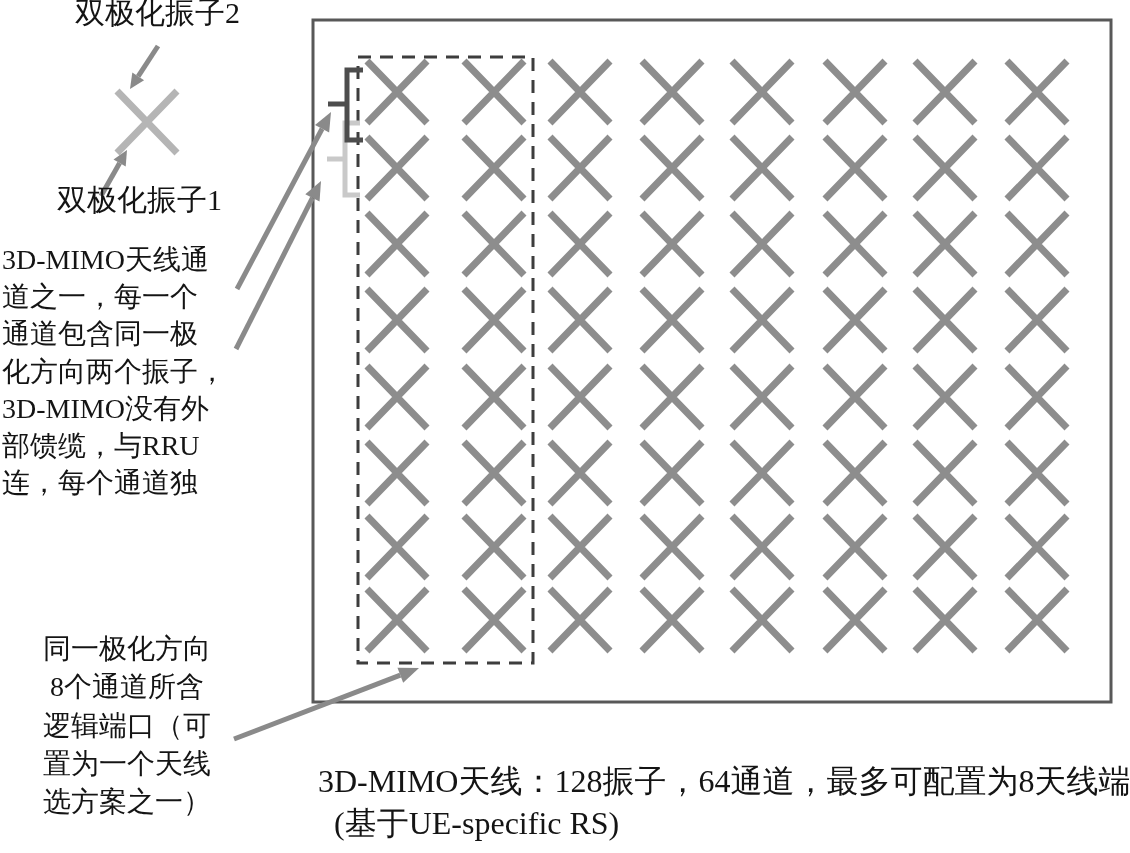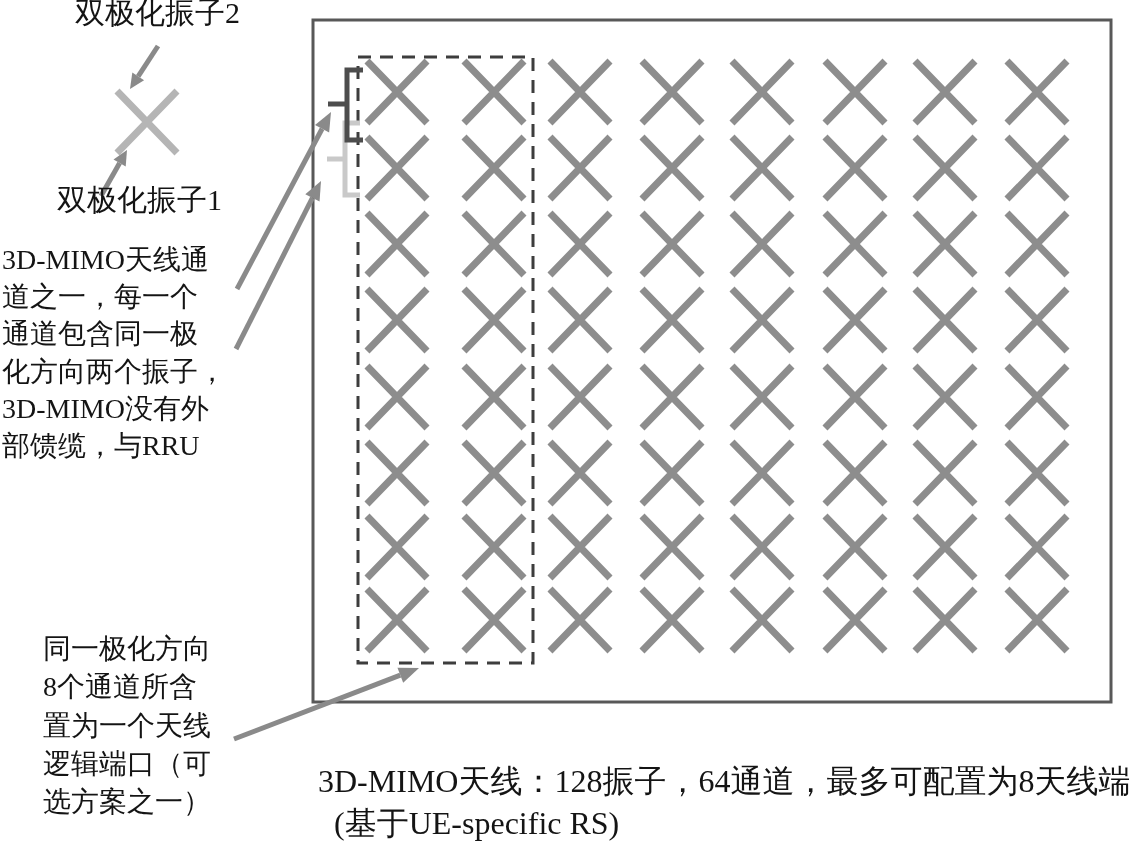--- a/index.html
+++ b/index.html
@@ -4,21 +4,21 @@
 <style>
   html,body{margin:0;padding:0;}
   body{
     width:1130px;height:853px;position:relative;background:#ffffff;overflow:hidden;
     font-family:"Liberation Serif","DejaVu Serif",serif;color:#141414;
   }
   #diagram{position:absolute;left:0;top:0;}
   .label{position:absolute;font-size:30px;line-height:32px;white-space:nowrap;}
   .note{position:absolute;font-size:28px;white-space:nowrap;}
   .note div{height:37.2px;line-height:37.2px;}
-  .note.wide div{height:38.3px;line-height:38.3px;}
+  .note.wide div{height:38.3px;line-height:38.3px;text-align:center;}
   .caption{position:absolute;font-size:32px;line-height:36px;white-space:nowrap;}
 </style>
 </head>
 <body>
 
 <svg id="diagram" width="1130" height="853" viewBox="0 0 1130 853">
     <rect x="313" y="20" width="798" height="682" fill="none" stroke="#585858" stroke-width="3"></rect>
     <rect x="358" y="57" width="175" height="606" fill="none" stroke="#3d3d3d" stroke-width="3" stroke-dasharray="13 9"></rect>
     <path d="M367 61 L427 123 M427 61 L367 123" stroke="#8d8d8d" stroke-width="7" fill="none"></path>
     <path d="M464 61 L524 123 M524 61 L464 123" stroke="#8d8d8d" stroke-width="7" fill="none"></path>
@@ -102,24 +102,25 @@
 <div class="label" style="left:75px;top:-3px">双极化振子2</div>
 <div class="label" style="left:57px;top:184px">双极化振子1</div>
 
 <div class="note" style="left:2px;top:241px">
   <div>3D-MIMO天线通</div>
   <div>道之一，每一个</div>
   <div>通道包含同一极</div>
   <div>化方向两个振子，</div>
   <div>3D-MIMO没有外</div>
   <div>部馈缆，与RRU</div>
+  <div>连，每个通道独</div>
 </div>
 
 <div class="note wide" style="left:43px;top:630px">
   <div>同一极化方向</div>
   <div>8个通道所含</div>
+  <div>逻辑端口（可</div>
   <div>置为一个天线</div>
-  <div>逻辑端口（可</div>
   <div>选方案之一）</div>
 </div>
 
 <div class="caption" style="left:318px;top:763px">3D-MIMO天线：128振子，64通道，最多可配置为8天线端口</div>
 <div class="caption" style="left:334px;top:805px">(基于UE-specific RS)</div>
 
 </body></html>

